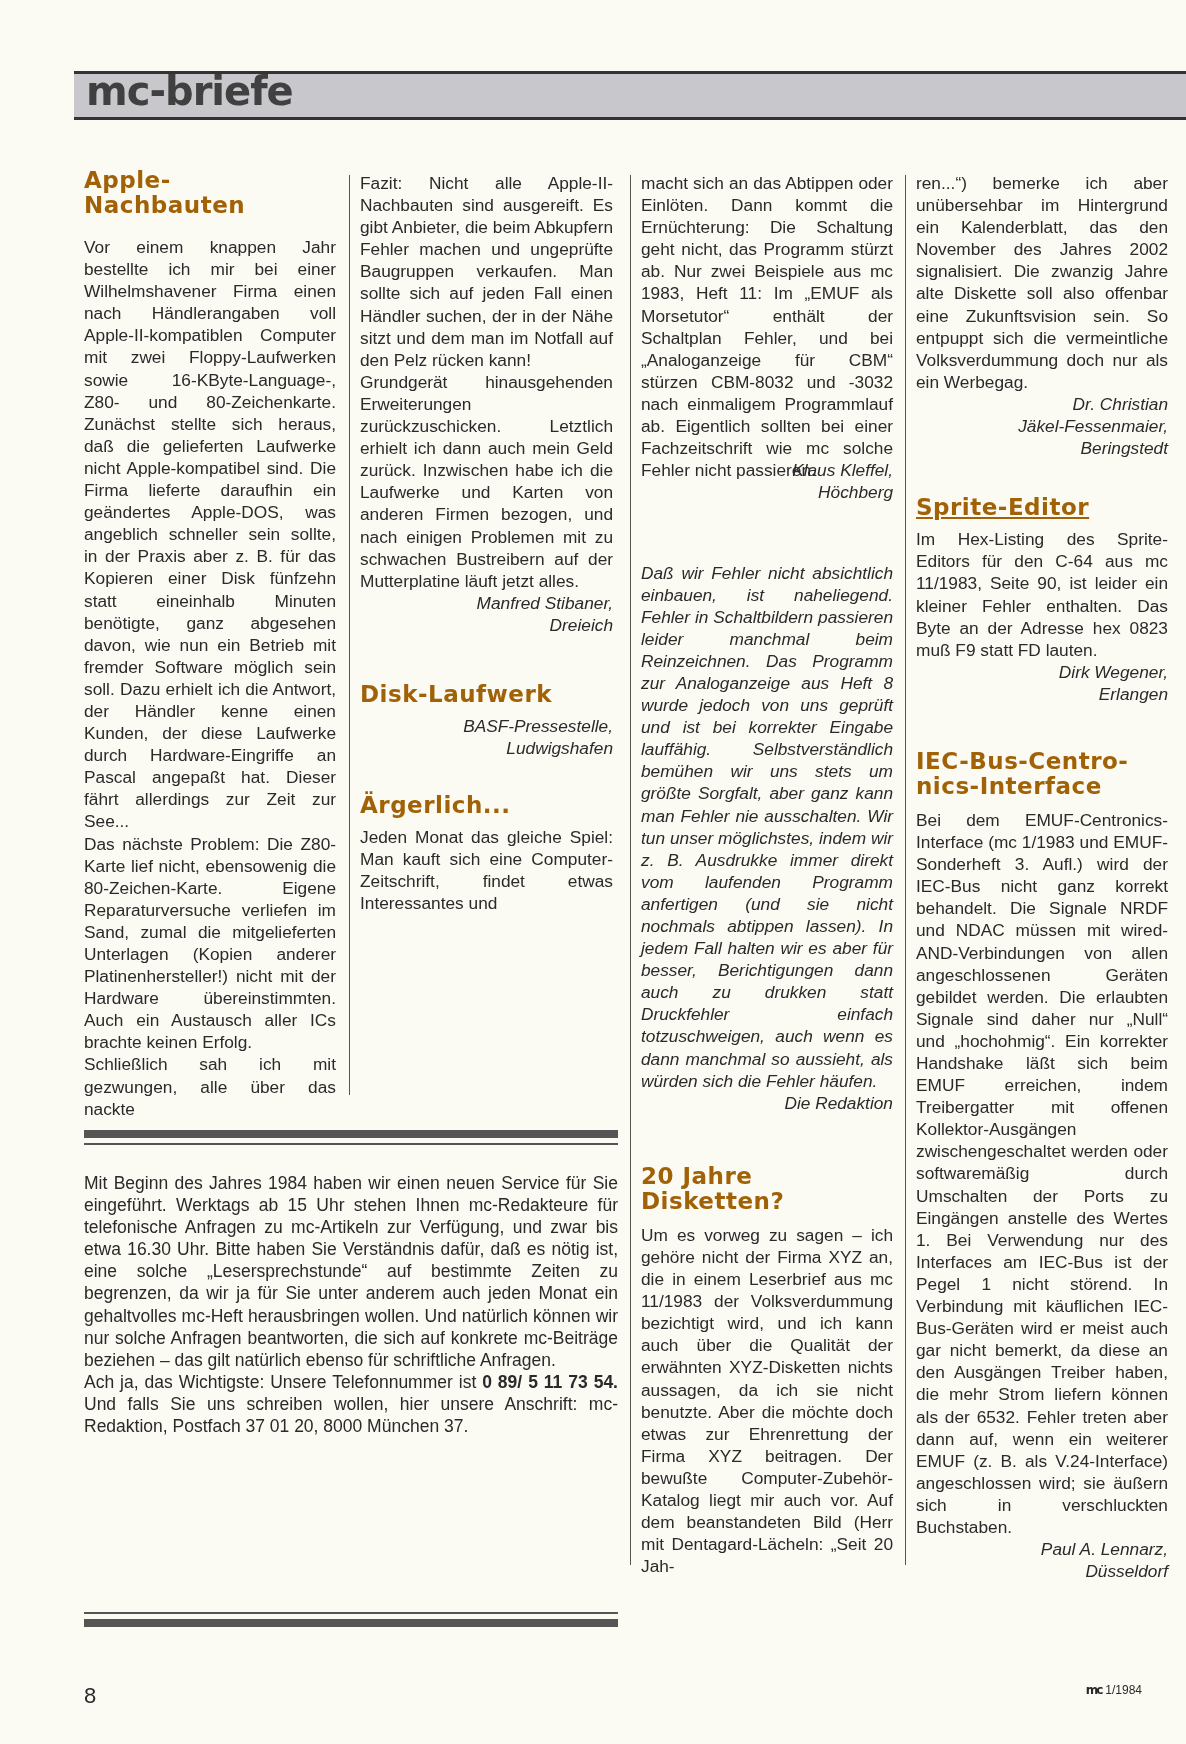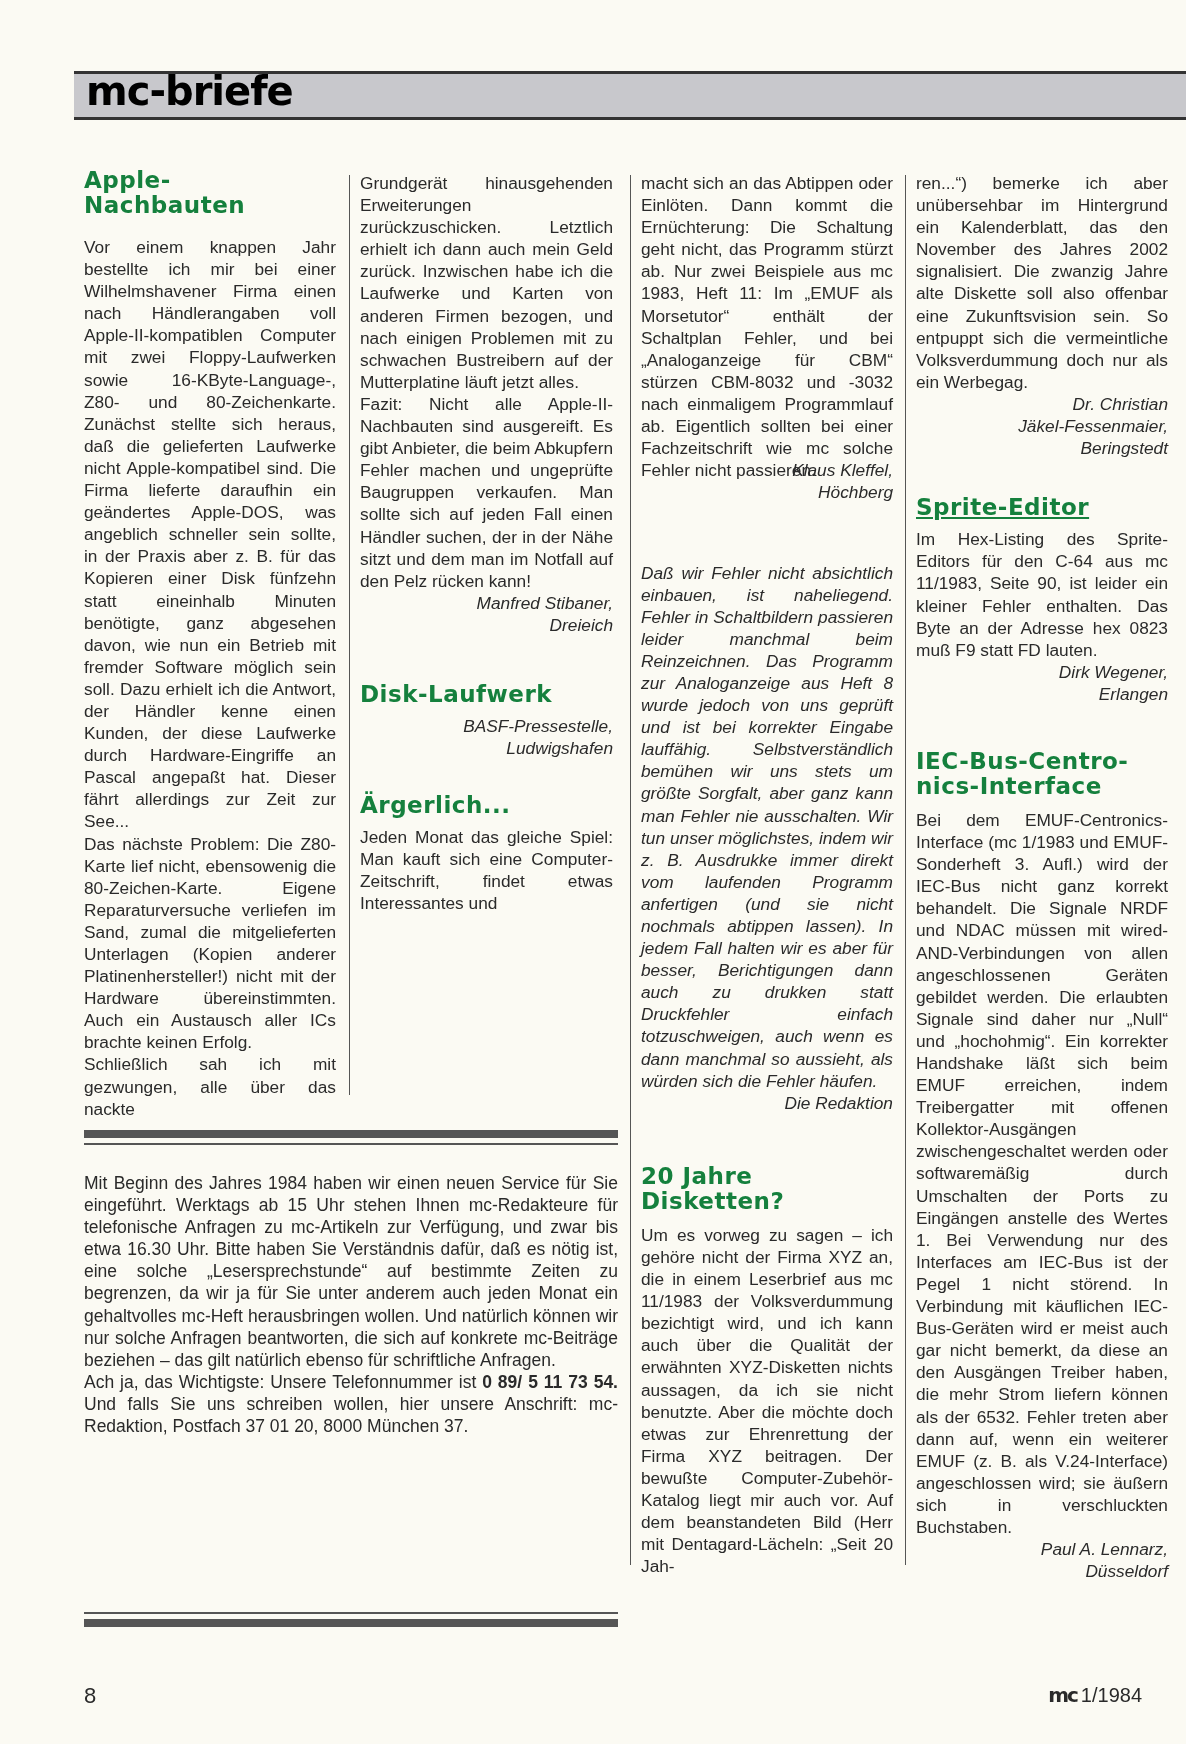--- a/index.html
+++ b/index.html
@@ -11,66 +11,66 @@
   }
   .header-band {
     position: absolute; left: 74px; top: 71px; width: 1112px; height: 49px;
     background: #c8c8cc;
     border-top: 3px solid #333; border-bottom: 3px solid #333;
     box-sizing: border-box;
   }
   .header-title {
     position: absolute; left: 12px; top: -6px;
     font-family: "DejaVu Sans", sans-serif; font-weight: 900;
-    font-size: 40px; letter-spacing: -1px; color: #000000;
+    font-size: 40px; letter-spacing: -1px; color: #404040;
   }
   .col {
     position: absolute; font-size: 17.3px; line-height: 22.1px;
     text-align: justify; hyphens: manual;
   }
   .col p { margin: 0; }
   .vrule { position: absolute; width: 1px; background: #555; }
   h2.head {
     margin: 0; font-family: "DejaVu Sans", sans-serif; font-weight: 900;
-    font-size: 23px; line-height: 25px; color: #15803d; text-align: left;
+    font-size: 23px; line-height: 25px; color: #a16207; text-align: left;
     letter-spacing: 0.5px;
   }
   .sig { font-style: italic; text-align: right; }
   .ital { font-style: italic; }
   .box-col {
     position: absolute; left: 84px; top: 1172px; width: 534px;
     font-size: 17.5px; line-height: 22.1px; text-align: justify;
   }
   .box-col h2.head { font-size: 25px; line-height: 28px; margin-bottom: 16px; }
   .bar-thick { position: absolute; height: 8px; background: #555; }
   .bar-thin { position: absolute; height: 2px; background: #555; }
   .footer-page { position: absolute; left: 84px; top: 1683px; font-size: 22px; }
-  .footer-mag { position: absolute; right: 44px; top: 1683px; font-size: 20px; }
+  .footer-mag { position: absolute; right: 44px; top: 1683px; font-size: 12px; }
   .footer-mag .logo { font-family: "DejaVu Sans", sans-serif; font-weight: 900; letter-spacing: -2px; margin-right: 4px; }
   b.tel { font-weight: bold; }
 </style>
 </head>
 <body>
 
 <div class="header-band">
   <div class="header-title">mc-briefe</div>
 </div>
 
 <div class="col" style="left:84px; top:168px; width:252px;">
   <h2 class="head" style="white-space:pre-line; margin-bottom:18px;">Apple-
 Nachbauten</h2>
   <p>Vor einem knappen Jahr bestellte ich mir bei einer Wilhelmshavener Firma einen nach Händlerangaben voll Apple-II-kompatiblen Computer mit zwei Floppy-Laufwerken sowie 16-KByte-Language-, Z80- und 80-Zeichenkarte. Zunächst stellte sich heraus, daß die gelieferten Laufwerke nicht Apple-kompatibel sind. Die Firma lieferte daraufhin ein geändertes Apple-DOS, was angeblich schneller sein sollte, in der Praxis aber z. B. für das Kopieren einer Disk fünfzehn statt eineinhalb Minuten benötigte, ganz abgesehen davon, wie nun ein Betrieb mit fremder Software möglich sein soll. Dazu erhielt ich die Antwort, der Händler kenne einen Kunden, der diese Laufwerke durch Hardware-Eingriffe an Pascal angepaßt hat. Dieser fährt allerdings zur Zeit zur See...</p>
   <p>Das nächste Problem: Die Z80-Karte lief nicht, ebensowenig die 80-Zeichen-Karte. Eigene Reparaturversuche verliefen im Sand, zumal die mitgelieferten Unterlagen (Kopien anderer Platinenhersteller!) nicht mit der Hardware übereinstimmten. Auch ein Austausch aller ICs brachte keinen Erfolg.</p>
   <p>Schließlich sah ich mit gezwungen, alle über das nackte</p>
 </div>
 <div class="vrule" style="left:349px; top:175px; height:920px;"></div>
 
 <div class="col" style="left:360px; top:172px; width:253px;">
+  <p>Fazit: Nicht alle Apple-II-Nachbauten sind ausgereift. Es gibt Anbieter, die beim Abkupfern Fehler machen und ungeprüfte Baugruppen verkaufen. Man sollte sich auf jeden Fall einen Händler suchen, der in der Nähe sitzt und dem man im Notfall auf den Pelz rücken kann!</p>
   <p>Grundgerät hinausgehenden Erweiterungen zurückzuschicken. Letztlich erhielt ich dann auch mein Geld zurück. Inzwischen habe ich die Laufwerke und Karten von anderen Firmen bezogen, und nach einigen Problemen mit zu schwachen Bustreibern auf der Mutterplatine läuft jetzt alles.</p>
-  <p>Fazit: Nicht alle Apple-II-Nachbauten sind ausgereift. Es gibt Anbieter, die beim Abkupfern Fehler machen und ungeprüfte Baugruppen verkaufen. Man sollte sich auf jeden Fall einen Händler suchen, der in der Nähe sitzt und dem man im Notfall auf den Pelz rücken kann!</p>
   <div class="sig">
     <div>Manfred Stibaner,</div>
     <div>Dreieich</div>
   </div>
   <h2 class="head" style="margin-top:46px; margin-bottom:8px;">Disk-Laufwerk</h2>
   <div class="sig">
     <div>BASF-Pressestelle,</div>
     <div>Ludwigshafen</div>
   </div>
   <h2 class="head" style="margin-top:34px; margin-bottom:8px;">Ärgerlich...</h2>

